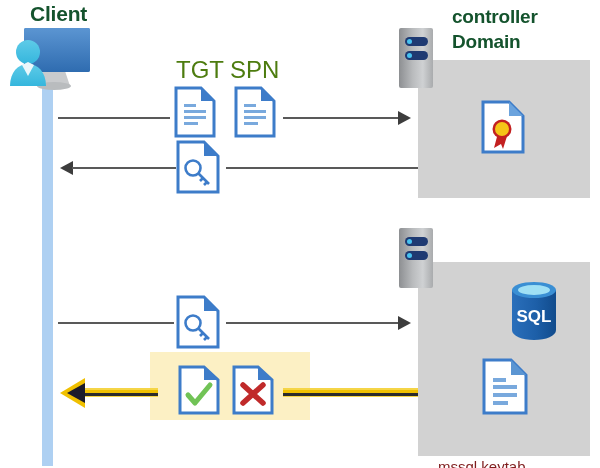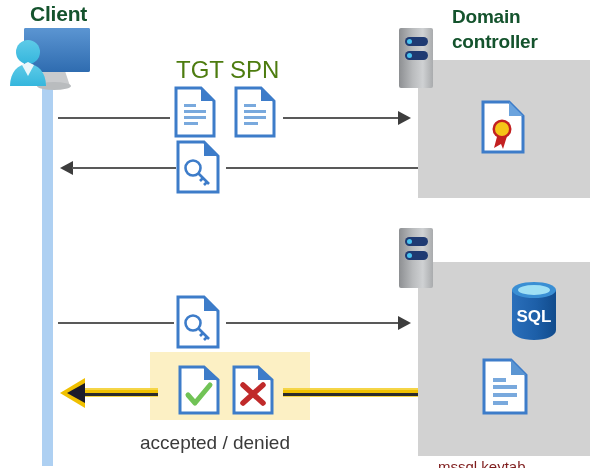--- a/index.html
+++ b/index.html
@@ -168,22 +168,22 @@
 <div id="canvas">
 
   <div class="abs zone" id="dc-zone"></div>
   <div class="abs zone" id="lx-zone"></div>
 
   <div class="abs" id="client-lifeline"></div>
 
   <div class="abs title" id="client-title">Client</div>
 
   <div class="abs title" id="dc-title">
+    <div>controller</div>
     <div>Domain</div>
-    <div>controller</div>
   </div>
 
 
   <div class="abs rack" id="dc-rack">
     <div class="slot s1"></div>
     <div class="slot s2"></div>
   </div>
   <div class="abs rack" id="lx-rack">
     <div class="slot s1"></div>
     <div class="slot s2"></div>
@@ -337,15 +337,14 @@
   </div>
 
   <div class="abs" style="left:232px; top:365px;">
     <svg class="doc-icon" width="42" height="50" viewBox="0 0 42 50">
       <path d="M2 2 H26 L40 15 V48 H2 Z" fill="#ffffff" stroke="#3d7cc9" stroke-width="3"></path>
       <path d="M26 2 L40 15 H26 Z" fill="#3d7cc9"></path>
       <path d="M11 20 L31 38 M31 20 L11 38" stroke="#c02a2a" stroke-width="5.5" fill="none" stroke-linecap="round"></path>
     </svg>
   </div>
 
-  <div class="abs" id="decision-label">accepted / denied</div>
 
 </div>
 
 </body></html>

